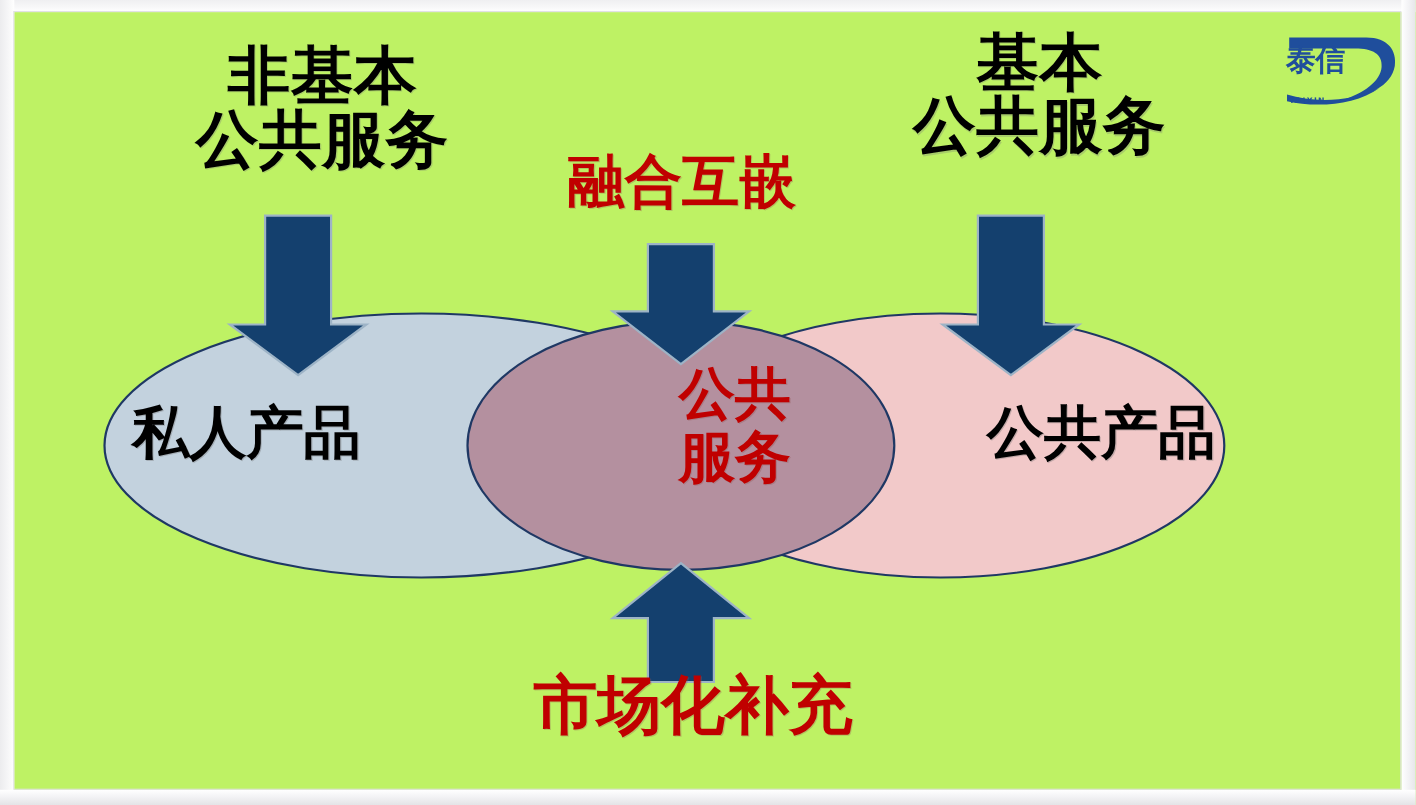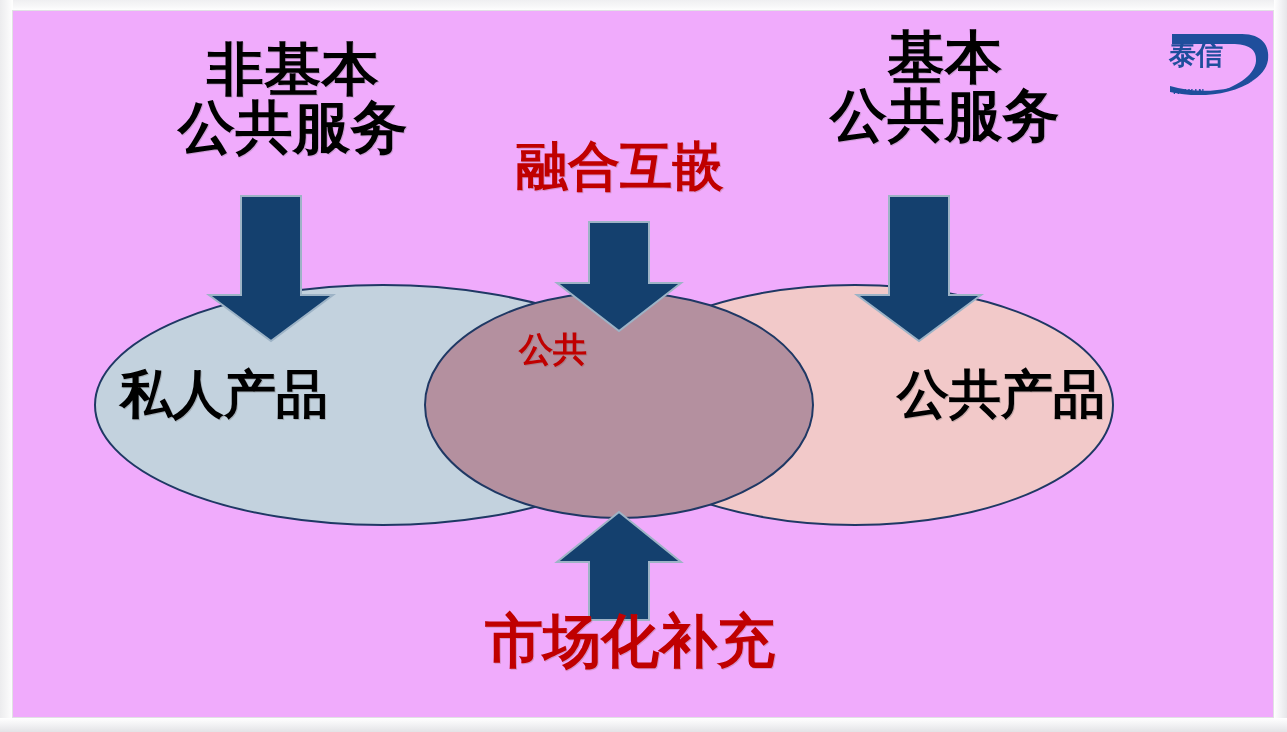--- a/index.html
+++ b/index.html
@@ -12,21 +12,21 @@
     height: 732px;
     overflow: hidden;
     font-family: "DejaVu Sans", "Liberation Sans", sans-serif;
   }
 
   
   #slide {
     position: relative;
     width: 1287px;
     height: 732px;
-    background: #f0abfc;
+    background: #bef264;
     box-sizing: border-box;
     overflow: hidden;
   }
   .frame-edge {
     position: absolute;
     pointer-events: none;
   }
   .frame-top    { left: 0;  top: 0;   width: 1287px; height: 11px;
                   background: linear-gradient(to bottom, #efeff1 0%, #f7f7f8 55%, #ffffff 100%); }
   .frame-left   { left: 0;  top: 0;   width: 13px;  height: 732px;
@@ -101,23 +101,23 @@
     left: 805px; top: 368px; width: 300px;
     text-align: right;
     color: #000000;
     font-size: 52px;
     text-shadow: 1px 1px 0 rgba(110,110,110,0.35);
   }
 
   #label-public-service {
     position: absolute;
     left: 519px; top: 330px; width: 200px;
-    text-align: left;
+    text-align: right;
     color: #c00000;
-    font-size: 34px;
+    font-size: 51px;
     line-height: 1.14;
     text-shadow: 1px 1px 0 rgba(150,90,90,0.35);
   }
   #label-public-service .ln { display: block; }
 
   
   #logo {
     position: absolute;
     left: 1156px;
     top: 22px;
@@ -159,20 +159,21 @@
   <div class="cjk" id="label-market">市场化补充</div>
 
   <div class="cjk" id="label-fusion">融合互嵌</div>
 
   <div class="cjk" id="label-private">私人产品</div>
 
   <div class="cjk" id="label-public-product">公共产品</div>
 
   <div class="cjk" id="label-public-service">
     <span class="ln">公共</span>
+    <span class="ln">服务</span>
   </div>
 
   <svg id="logo" viewBox="0 0 118 78">
     <path d="M16 12 L86 12 C106 12 114 24 112 38 C109 56 88 66 62 70
              C84 63 99 52 100 39 C101 27 92 22 76 22 L16 22 Z" fill="#1f4e9c"></path>
     <path d="M14 64 C40 72 74 70 98 58 C76 74 40 76 14 70 Z" fill="#1f4e9c"></path>
     <text x="13" y="42" font-family="'DejaVu Sans','Liberation Sans',sans-serif" font-size="27" font-weight="700" fill="#1f4e9c">泰信</text>
     <text x="16" y="72" font-family="'DejaVu Sans','Liberation Sans',sans-serif" font-size="7" font-weight="700" letter-spacing="1.2" fill="#1f4e9c">TAIXIN</text>
   </svg>
 

